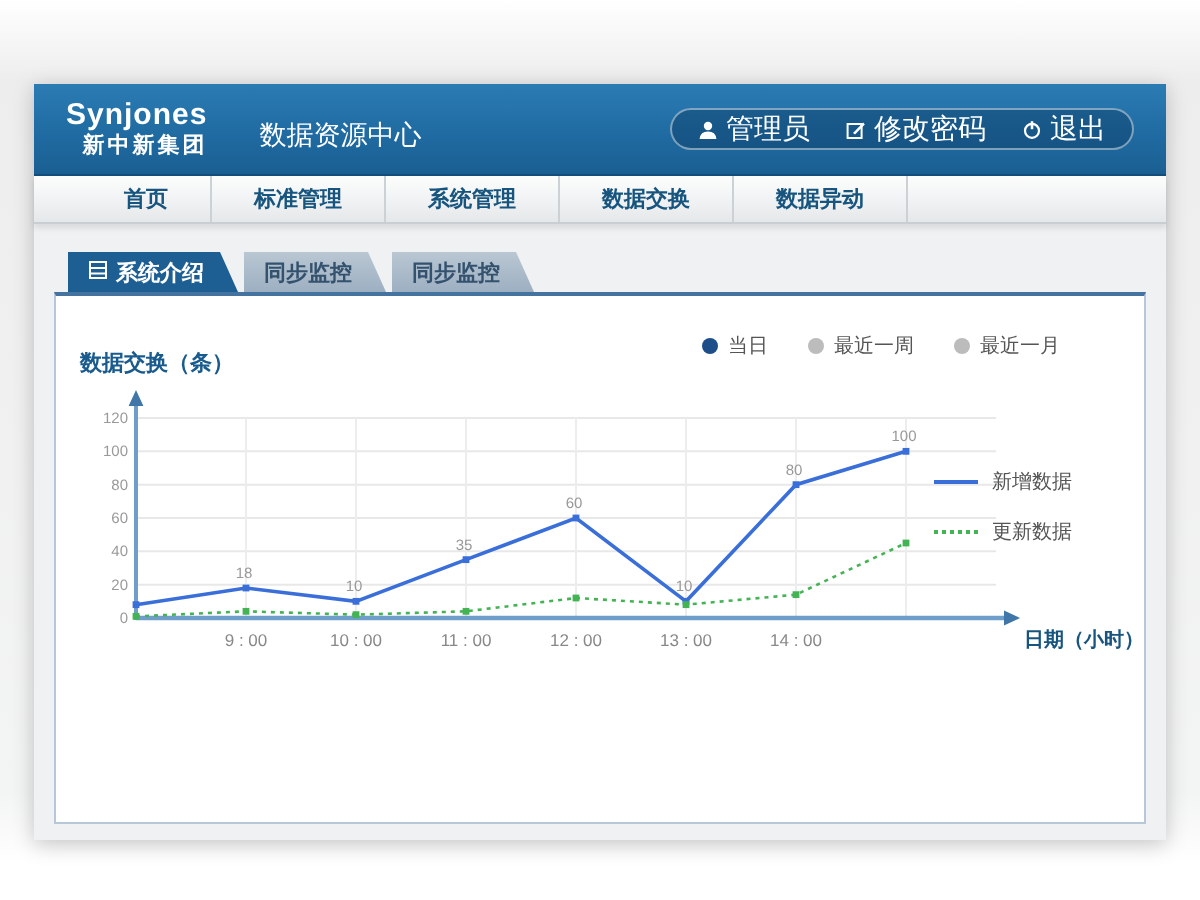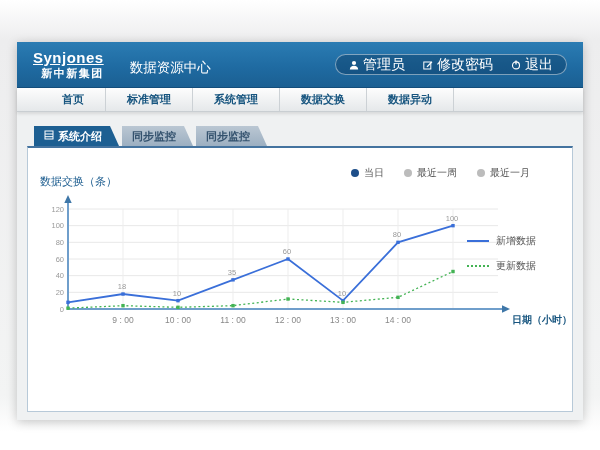--- a/index.html
+++ b/index.html
@@ -14,21 +14,21 @@
     box-shadow:0 2px 10px rgba(0,0,0,0.22);
     background:#eff1f2;
   }
   
   .header {
     height:46px; display:flex; align-items:center; padding:0 16px;
     background:linear-gradient(180deg,#2b7cb3 0%,#1f6ba2 55%,#1b5f92 100%);
     border-bottom:1px solid #144e7c;
   }
   .logo { color:#fff; text-align:center; line-height:1.1; }
-  .logo-main { font-size:15px; font-weight:bold; letter-spacing:0.5px; display:block;text-decoration:underline; }
+  .logo-main { font-size:15px; font-weight:bold; letter-spacing:0.5px; display:block; }
   .logo-sub  { font-size:11px; font-weight:bold; letter-spacing:1.5px; display:block;text-align:right; }
   .app-title { color:#fff; font-size:13.5px; margin-left:26px; margin-top:6px; }
   .user-pill {
     margin-left:auto; display:flex; align-items:center; height:21px;
     background:rgba(10,50,85,0.35); border:1px solid rgba(255,255,255,0.45);
     border-radius:11px; padding:0 4px;
   }
   .pill-item {
     display:flex; align-items:center; gap:4px; color:#fff; font-size:14px;
     padding:0 9px; cursor:pointer; white-space:nowrap;
@@ -70,21 +70,21 @@
   }
   
   .filter-row {
     display:flex; justify-content:flex-end; align-items:center;
     gap:20px; padding-right:42px; height:16px; font-size:10px; color:#555;
   }
   .filter-option { display:flex; align-items:center; gap:5px; cursor:pointer;margin-top:21px; }
   .filter-dot { width:8px; height:8px; border-radius:50%; background:#bcbcbc; }
   .filter-option.selected .filter-dot { background:#1d4e89; }
   
-  .ylabel { margin:4px 0 0 12px; font-size:11px; font-weight:normal; color:#1a5b8e; }
+  .ylabel { margin:4px 0 0 12px; font-size:11px; font-weight:bold; color:#1a5b8e; }
   .chart-svg { display:block; margin:2px 0 0 12px; }
   .legend { position:absolute; right:36px; top:86px; font-size:10px; color:#555;text-align:center; }
   .legend-item { display:flex; align-items:center; gap:7px; margin-bottom:11px; }
   .swatch { width:22px; height:0; }
   .legend-item.solid  .swatch { border-top:2px solid var(--c); }
   .legend-item.dotted .swatch { border-top:2px dotted var(--c); }
   
   .note { margin:14px 16px 0 22px; font-size:10px; color:#999; line-height:1.4; }
   .note-label { color:#d04545; }
 </style>

